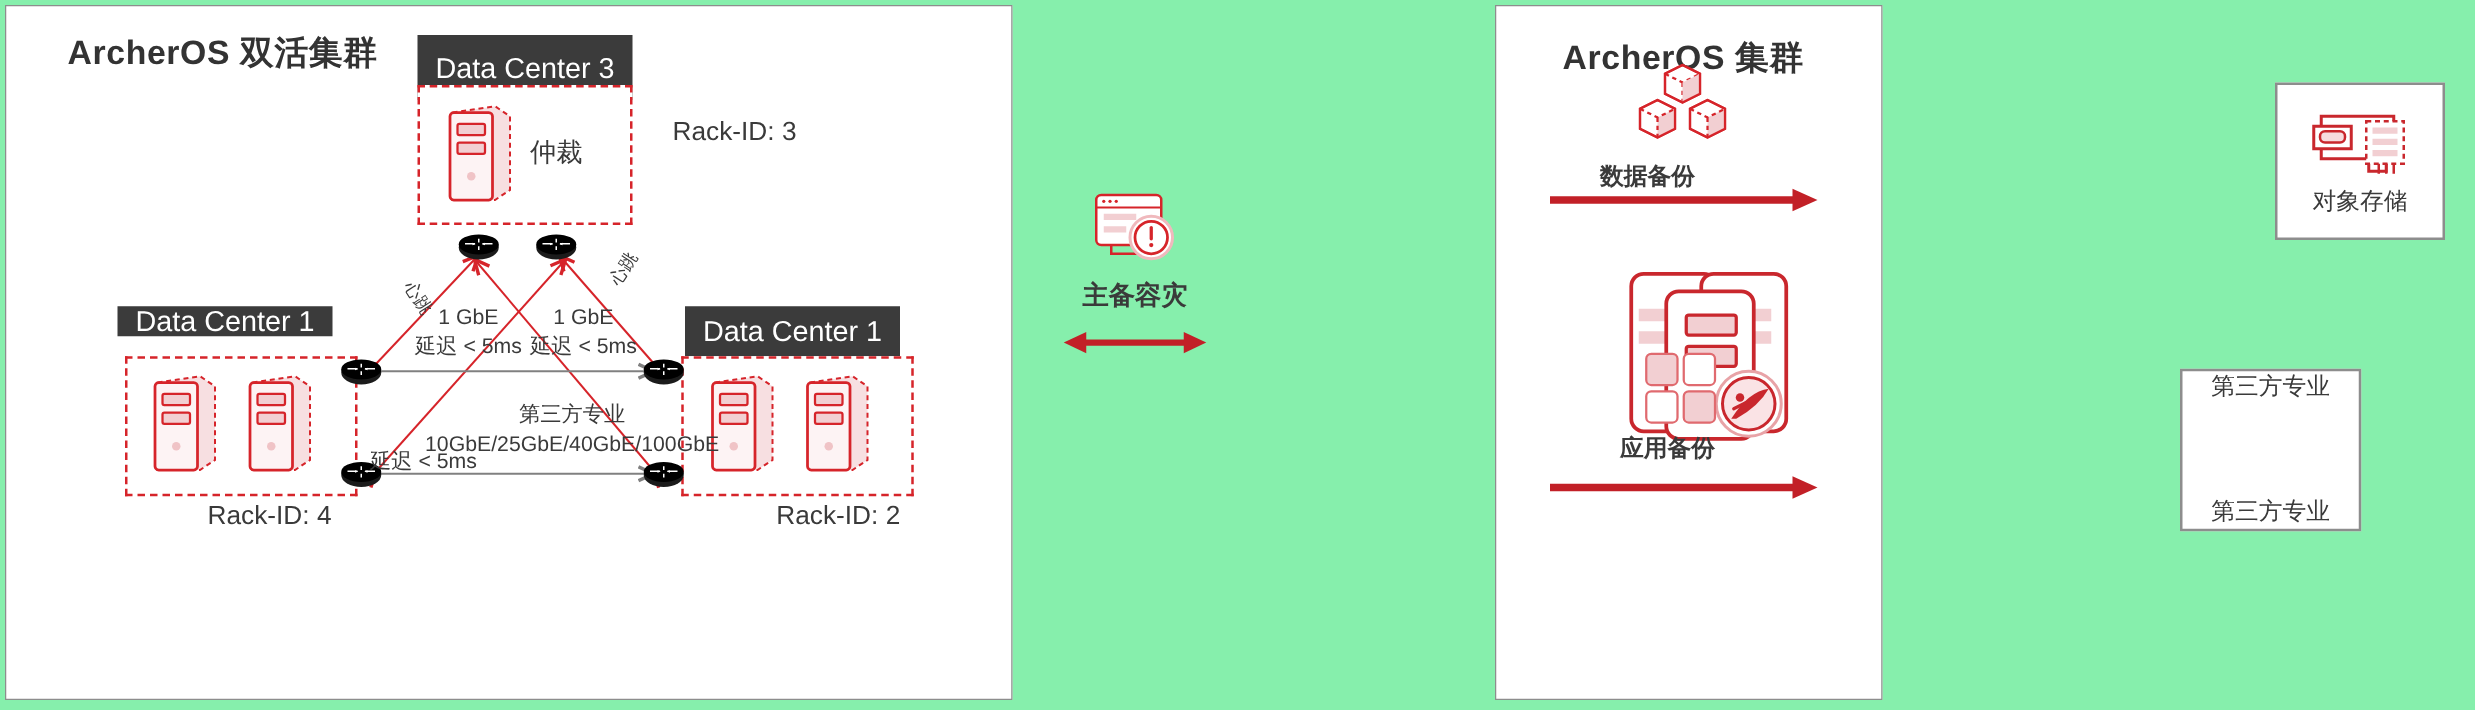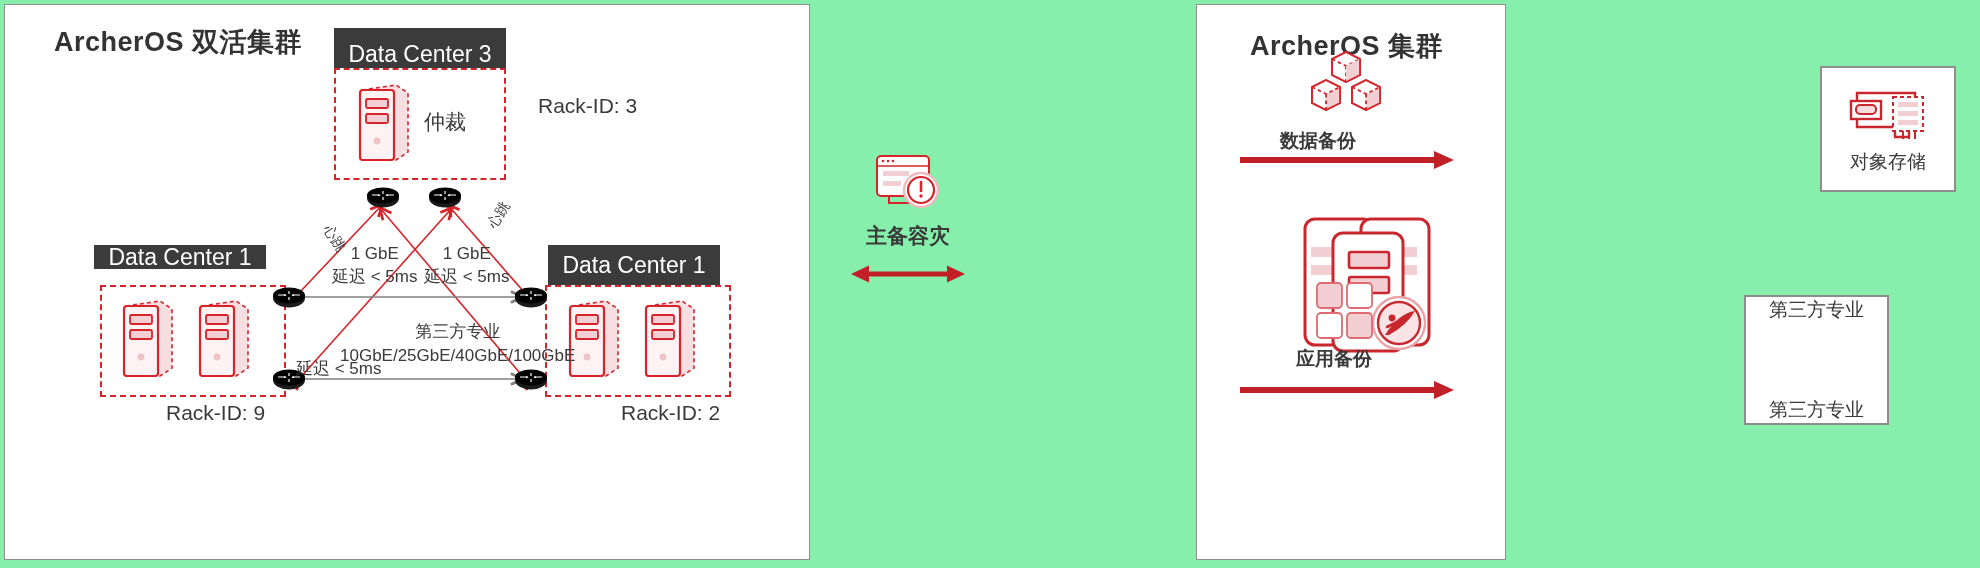--- a/index.html
+++ b/index.html
@@ -106,21 +106,21 @@
   </div>
   <div class="tower" style="left:196px;top:300px;">
     <svg width="58" height="80" viewBox="0 0 58 80">
       <path d="M6 6 L40 1 L52 9 L52 68 L40 76 L6 76 Z" fill="#f7dfe1" stroke="#d6242a" stroke-width="1.6" stroke-dasharray="4 3"></path>
       <rect x="4" y="6" width="34" height="70" rx="3" fill="#fdf3f4" stroke="#d6242a" stroke-width="2.2"></rect>
       <rect x="10" y="15" width="22" height="9" rx="1.5" fill="#f2cfd2" stroke="#d6242a" stroke-width="1.8"></rect>
       <rect x="10" y="30" width="22" height="9" rx="1.5" fill="#f2cfd2" stroke="#d6242a" stroke-width="1.8"></rect>
       <circle cx="21" cy="57" r="3.4" fill="#f0c3c6"></circle>
     </svg>
   </div>
-  <div class="rack-id" id="rack1">Rack-ID: 9</div>
+  <div class="rack-id" id="rack1">Rack-ID: 4</div>
 
   <div class="dc-header" id="dc2-header">Data Center 1</div>
   <div class="dc-box" id="dc2-box"></div>
   <div class="tower" style="left:566px;top:300px;">
     <svg width="58" height="80" viewBox="0 0 58 80">
       <path d="M6 6 L40 1 L52 9 L52 68 L40 76 L6 76 Z" fill="#f7dfe1" stroke="#d6242a" stroke-width="1.6" stroke-dasharray="4 3"></path>
       <rect x="4" y="6" width="34" height="70" rx="3" fill="#fdf3f4" stroke="#d6242a" stroke-width="2.2"></rect>
       <rect x="10" y="15" width="22" height="9" rx="1.5" fill="#f2cfd2" stroke="#d6242a" stroke-width="1.8"></rect>
       <rect x="10" y="30" width="22" height="9" rx="1.5" fill="#f2cfd2" stroke="#d6242a" stroke-width="1.8"></rect>
       <circle cx="21" cy="57" r="3.4" fill="#f0c3c6"></circle>

